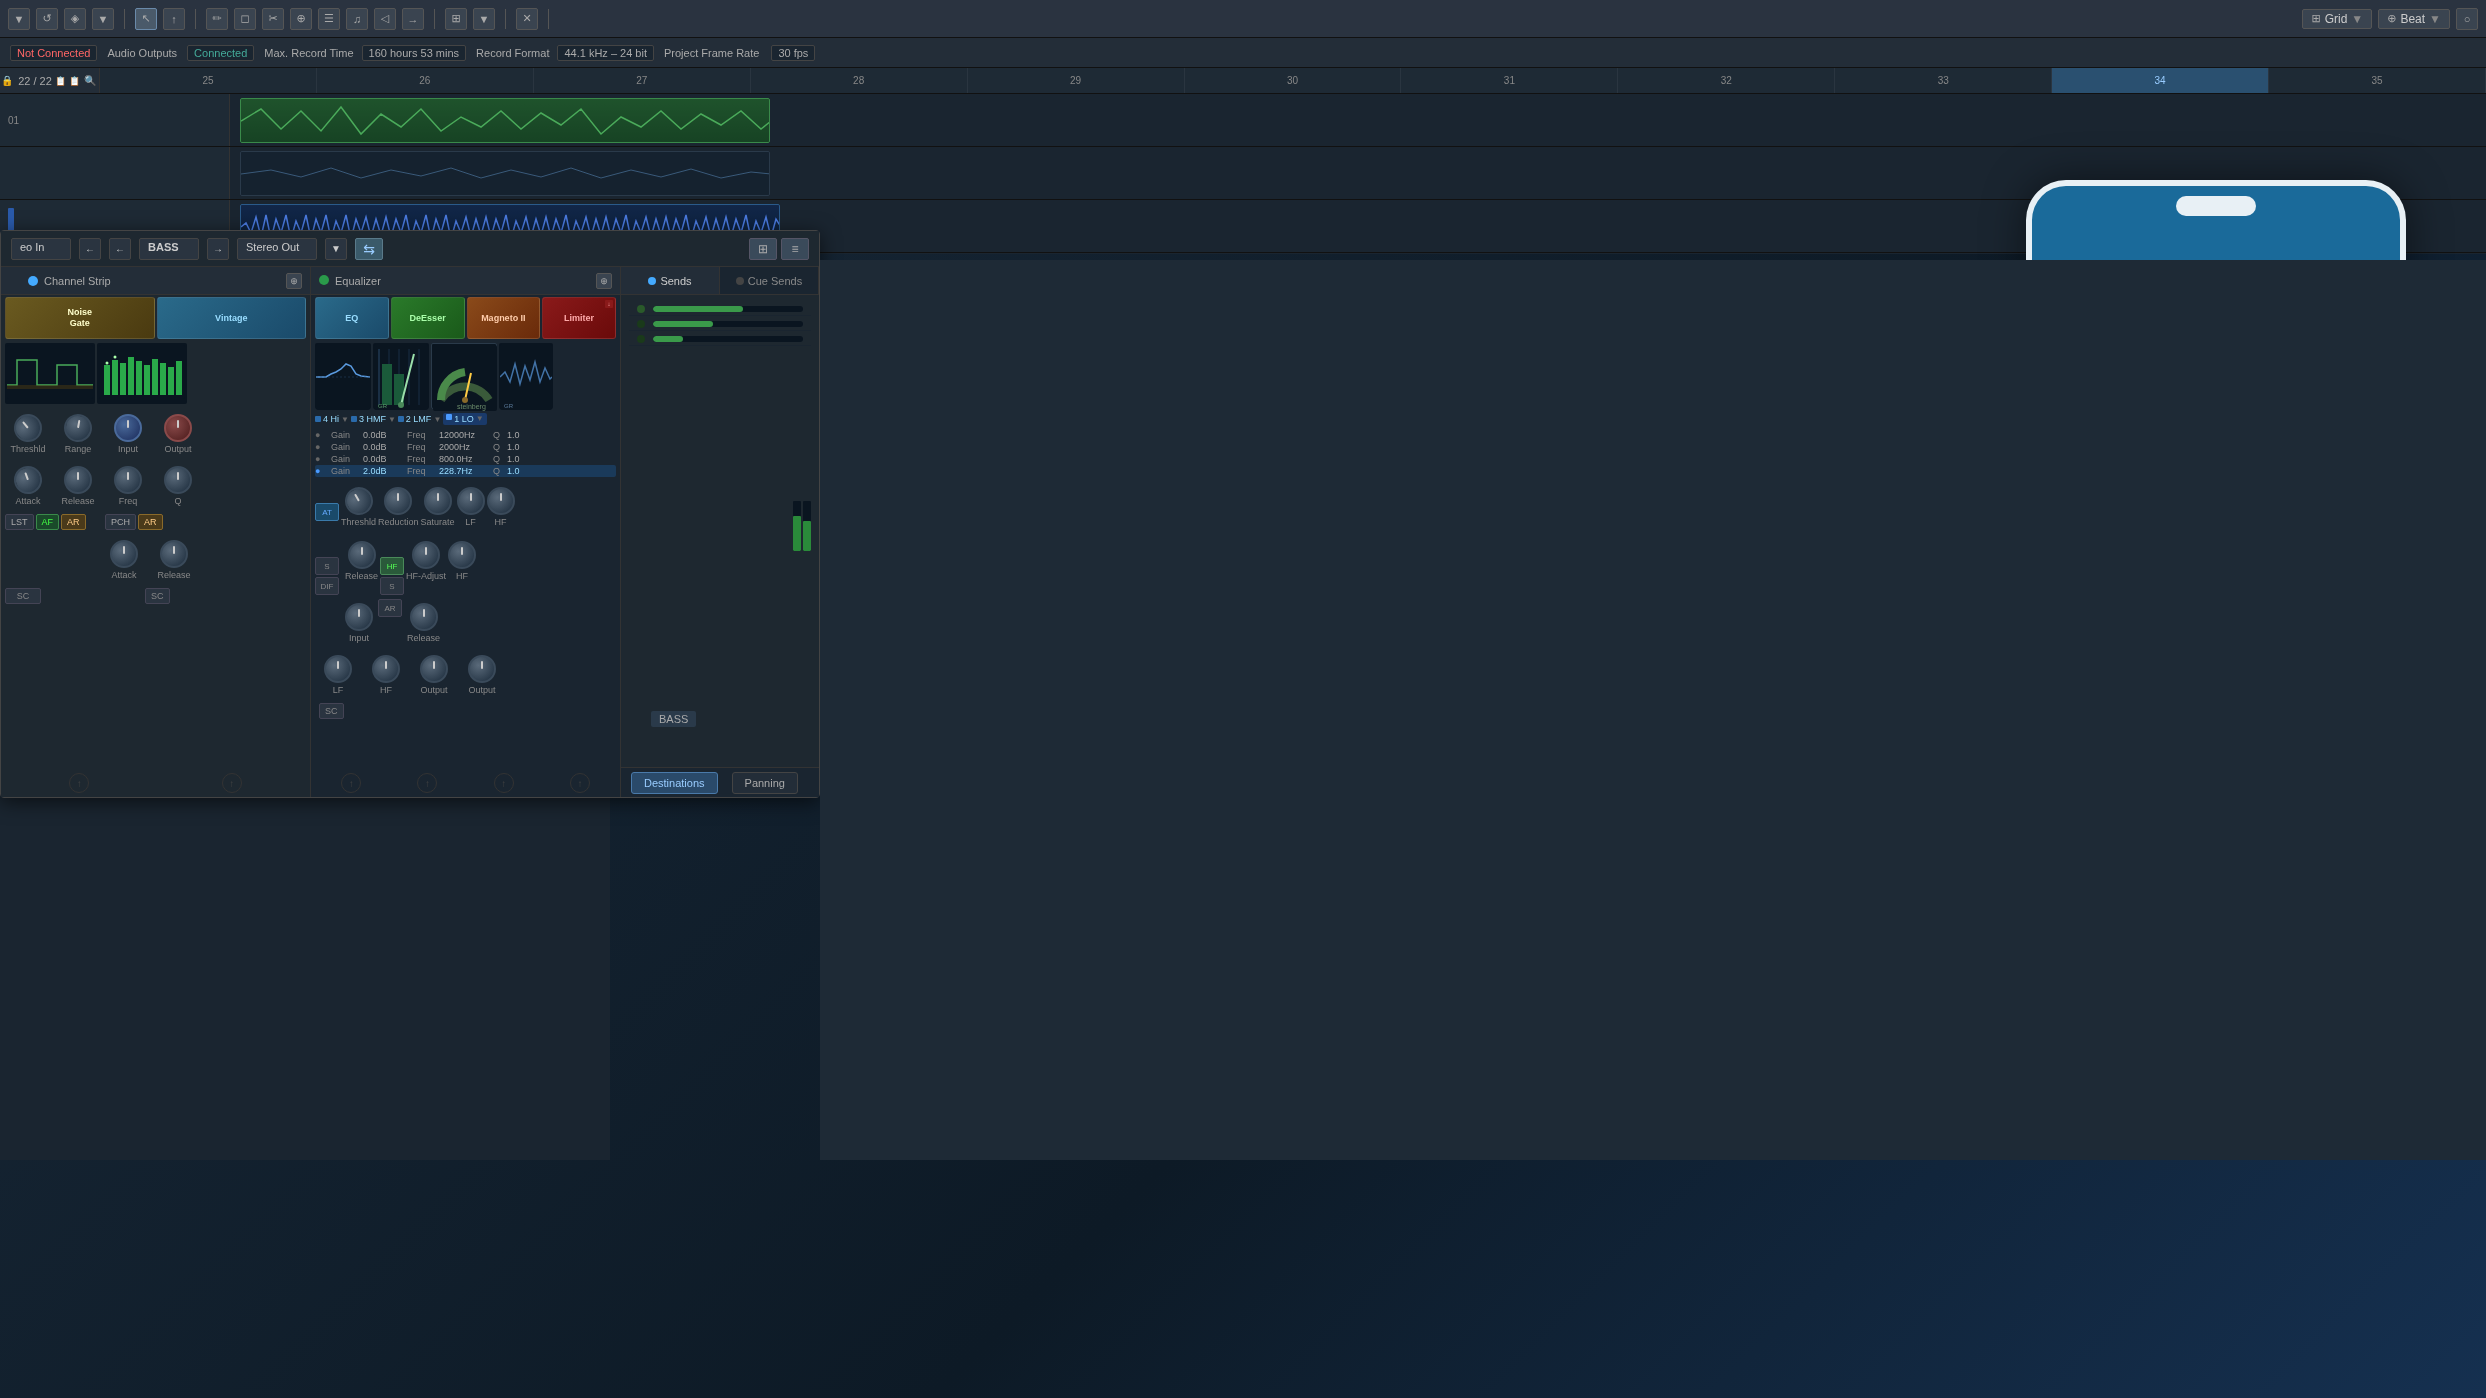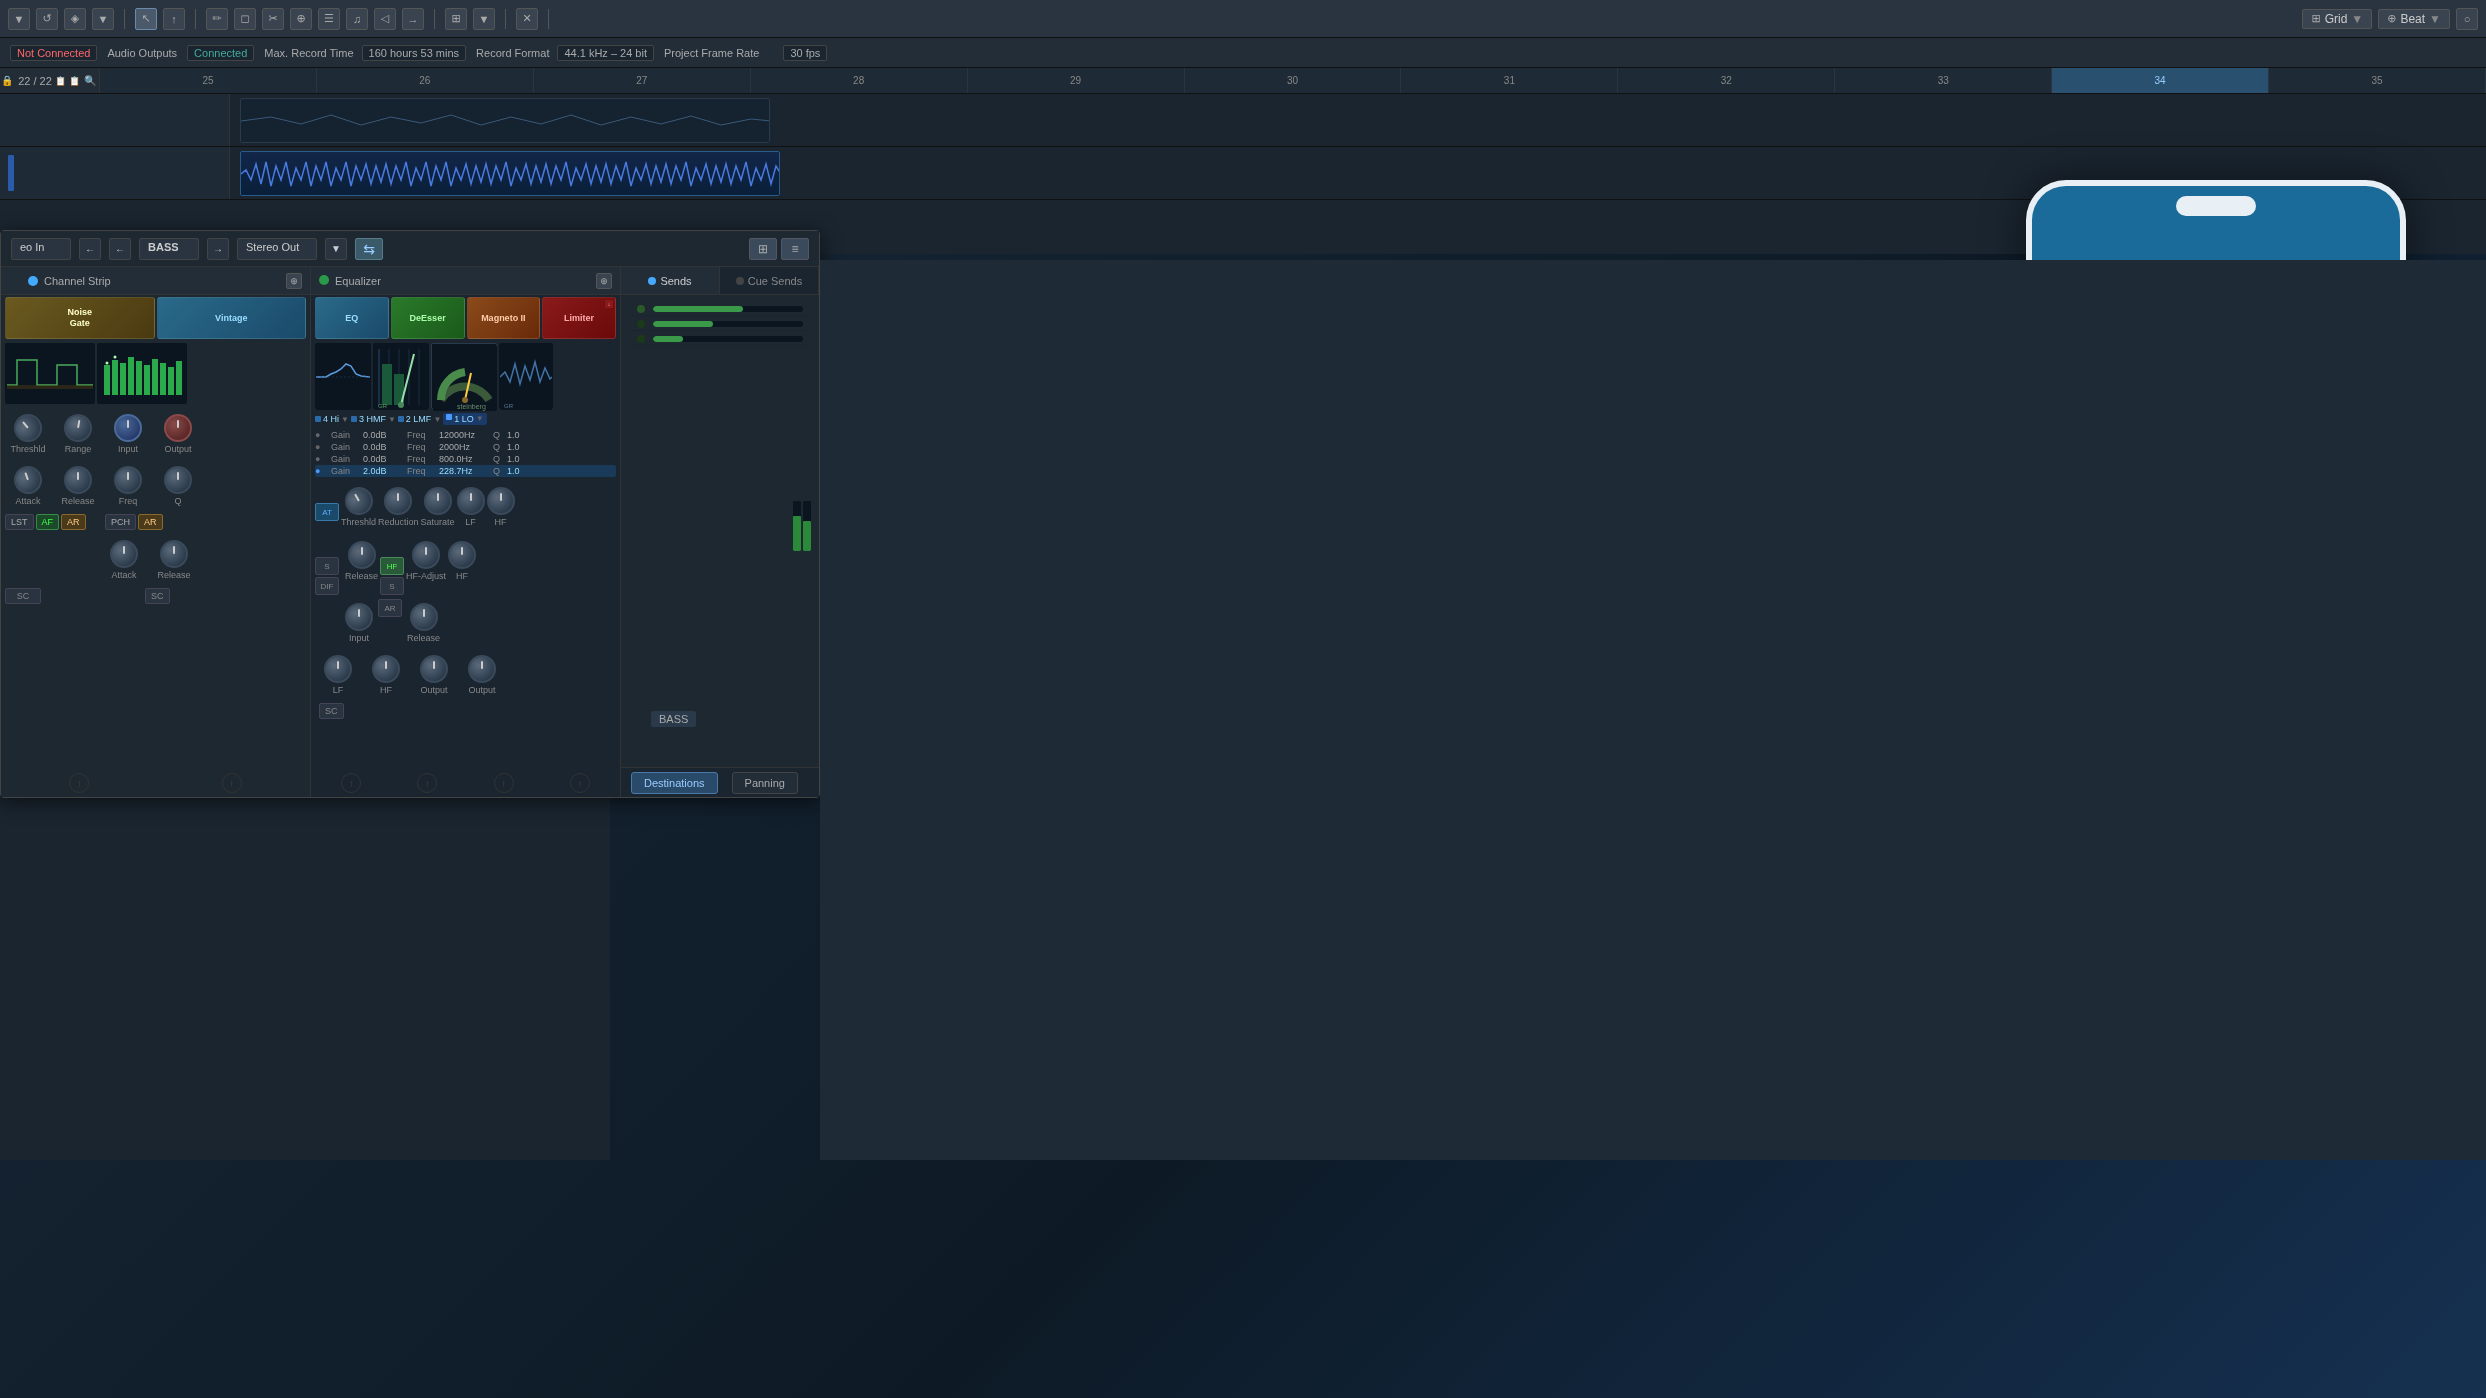--- a/index.html
+++ b/index.html
@@ -517,21 +517,21 @@
   <div class="transport-item">
     <span>Max. Record Time</span>
     <span class="transport-badge" style="margin-left:4px;">160 hours 53 mins</span>
   </div>
   <div class="transport-item">
     <span>Record Format</span>
     <span class="transport-badge" style="margin-left:4px;">44.1 kHz – 24 bit</span>
   </div>
   <div class="transport-item">
     <span>Project Frame Rate</span>
-    <span class="transport-badge" style="margin-left:20px;">30 fps</span>
+    <span class="transport-badge" style="margin-left:8px;">30 fps</span>
   </div>
 </div>
 
 <div id="ruler">
   <div class="ruler-counter">
     <span style="font-size:10px;">🔒</span>
     <span>22 / 22</span>
     <span style="font-size:9px; color:#666;">📋 📋</span>
     <span style="font-size:10px; color:#666;">🔍</span>
   </div>
@@ -545,20 +545,34 @@
     <div class="ruler-mark">31</div>
     <div class="ruler-mark">32</div>
     <div class="ruler-mark">33</div>
     <div class="ruler-mark highlight">34</div>
     <div class="ruler-mark">35</div>
   </div>
 </div>
 
 <div id="track-area">
 
+  <div class="track-row">
+    <div class="track-label">
+      <span style="font-size:10px;color:#888;">01</span>
+    </div>
+    <div class="track-content">
+      <div class="track-clip clip-green" style="width: 530px;">
+        <svg width="530" height="45">
+          <rect width="530" height="45" fill="rgba(20,60,30,0.5)"></rect>
+
+          <polyline points="0,22 20,10 40,30 60,12 80,32 100,8 120,35 140,15 160,28 180,10 200,32 220,18 240,28 260,12 280,30 300,14 320,26 340,10 360,35 380,18 400,28 420,12 440,30 460,15 480,26 500,12 520,30 530,22" fill="none" stroke="#4aaa5a" stroke-width="1.5"></polyline>
+        </svg>
+      </div>
+    </div>
+  </div>
 
   <div class="track-row">
     <div class="track-label">
     </div>
     <div class="track-content">
       <div class="track-clip" style="width:530px; background:#1a2a3a; border:1px solid #2a3a4a;">
         <svg width="530" height="45">
           <rect width="530" height="45" fill="rgba(15,25,35,0.5)"></rect>
           <polyline points="0,22 30,18 60,25 90,16 120,26 150,18 180,24 210,16 240,26 270,18 300,25 330,16 360,26 390,18 420,25 450,17 480,26 510,20 530,22" fill="none" stroke="#3a5a7a" stroke-width="1"></polyline>
         </svg>

